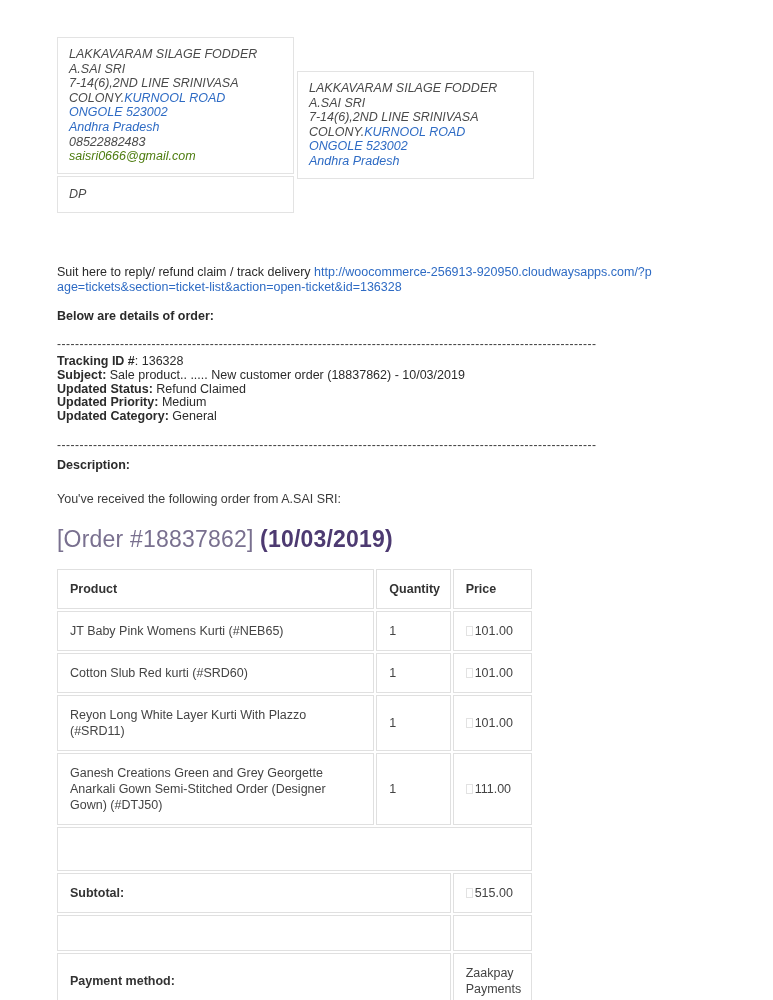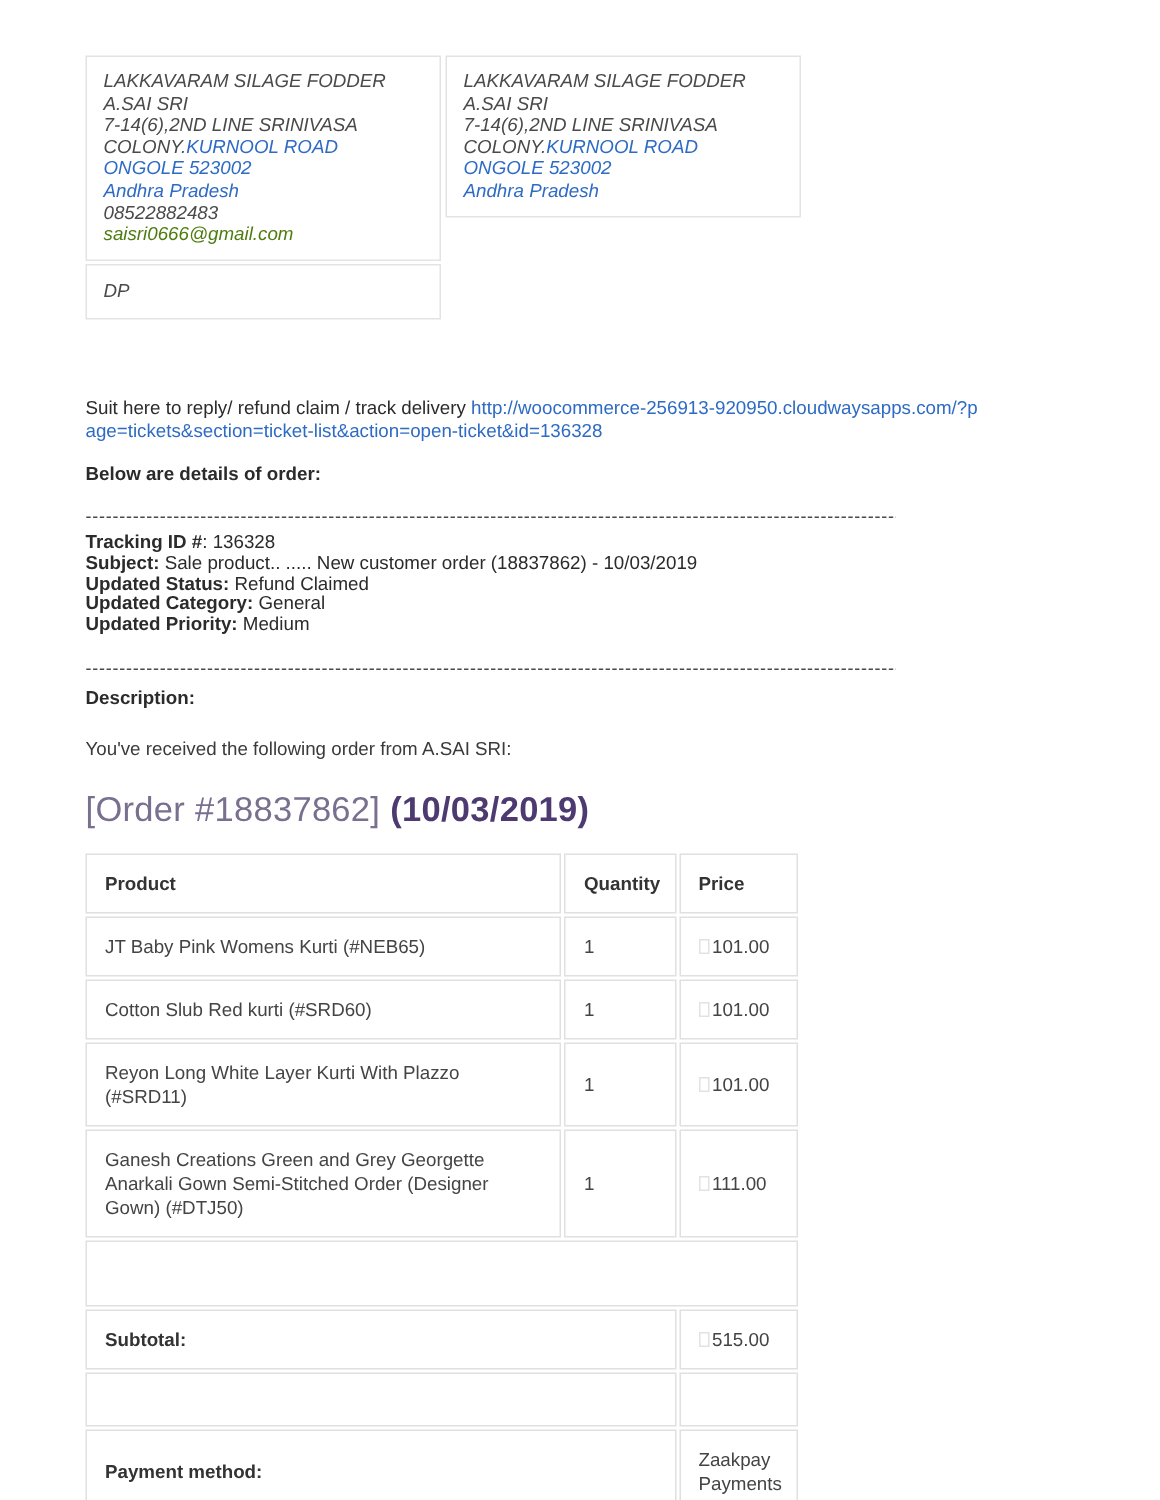--- a/index.html
+++ b/index.html
@@ -5,21 +5,21 @@
   * { margin:0; padding:0; box-sizing:border-box; }
   html,body { background:#ffffff; }
   body {
     width:773px; height:1000px; overflow:hidden;
     font-family:"Liberation Sans","DejaVu Sans",sans-serif;
     font-size:12.5px; color:#333;
   }
   .page { padding:37px 0 0 57px; }
 
   
-  .addr-row { display:flex; gap:3px; align-items:flex-start; }
+  .addr-row { display:flex; gap:3px; align-items:center; }
   .addr-col { display:flex; flex-direction:column; gap:2px; width:237px; }
   .card {
     border:1px solid #e3e3e3; background:#fff;
     padding:9px 11px; font-style:italic; line-height:14.6px; color:#4a4a4a;
   }
   .card .blue { color:#2e6bc4; }
   .card a { color:#4d7c0f; cursor:pointer; }
   .dp-card { border:1px solid #e3e3e3; padding:10px 11px 11px; font-style:italic; color:#4a4a4a; }
 
   
@@ -102,22 +102,22 @@
   <p class="reply"><span>Suit here to reply/ refund claim / track delivery </span><a href="#">http://woocommerce-256913-920950.cloudwaysapps.com/?page=tickets&amp;section=ticket-list&amp;action=open-ticket&amp;id=136328</a></p>
 
   <p class="bold-line">Below are details of order:</p>
 
   <div class="sep">--------------------------------------------------------------------------------------------------------------------------------------------------------------------</div>
 
   <div class="details">
     <div><b>Tracking ID #</b><span>: 136328</span></div>
     <div><b>Subject:</b><span> Sale product.. ..... New customer order (18837862) - 10/03/2019</span></div>
     <div><b>Updated Status:</b><span> Refund Claimed</span></div>
+    <div><b>Updated Priority:</b><span> Medium</span></div>
     <div><b>Updated Category:</b><span> General</span></div>
-    <div><b>Updated Priority:</b><span> Medium</span></div>
   </div>
 
   <div class="sep">--------------------------------------------------------------------------------------------------------------------------------------------------------------------</div>
 
   <p class="bold-line desc">Description:</p>
 
   <p class="received">You've received the following order from A.SAI SRI:</p>
 
   <h2 class="order-h"><span class="oid">[Order #18837862]</span> <span class="odate">(10/03/2019)</span></h2>
 

